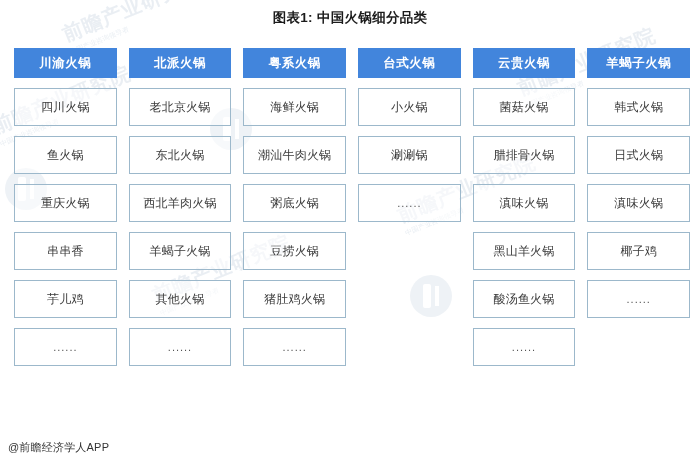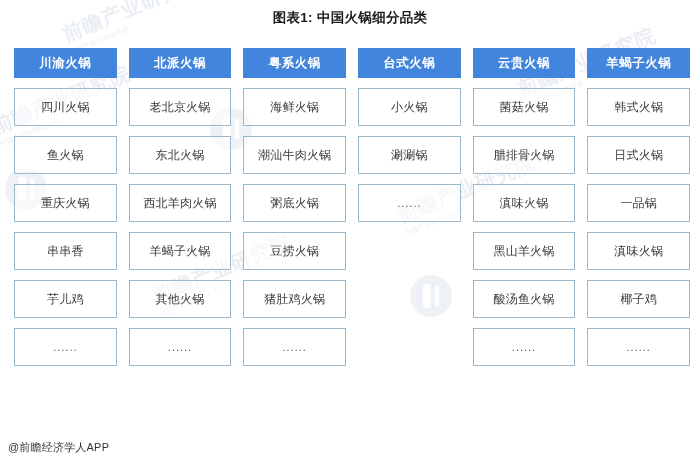--- a/index.html
+++ b/index.html
@@ -215,21 +215,20 @@
         <div class="cell">腊排骨火锅</div>
         <div class="cell">滇味火锅</div>
         <div class="cell">黑山羊火锅</div>
         <div class="cell">酸汤鱼火锅</div>
         <div class="cell ellipsis">......</div>
       </div>
       <div class="column">
         <div class="col-header">羊蝎子火锅</div>
         <div class="cell">韩式火锅</div>
         <div class="cell">日式火锅</div>
-        <div class="cell">一品锅</div>
         <div class="cell">滇味火锅</div>
         <div class="cell">椰子鸡</div>
         <div class="cell ellipsis">......</div>
       </div>
     </div>
 </div>
 
 <div class="footer">
   <div class="credit">@前瞻经济学人APP</div>
 </div>

